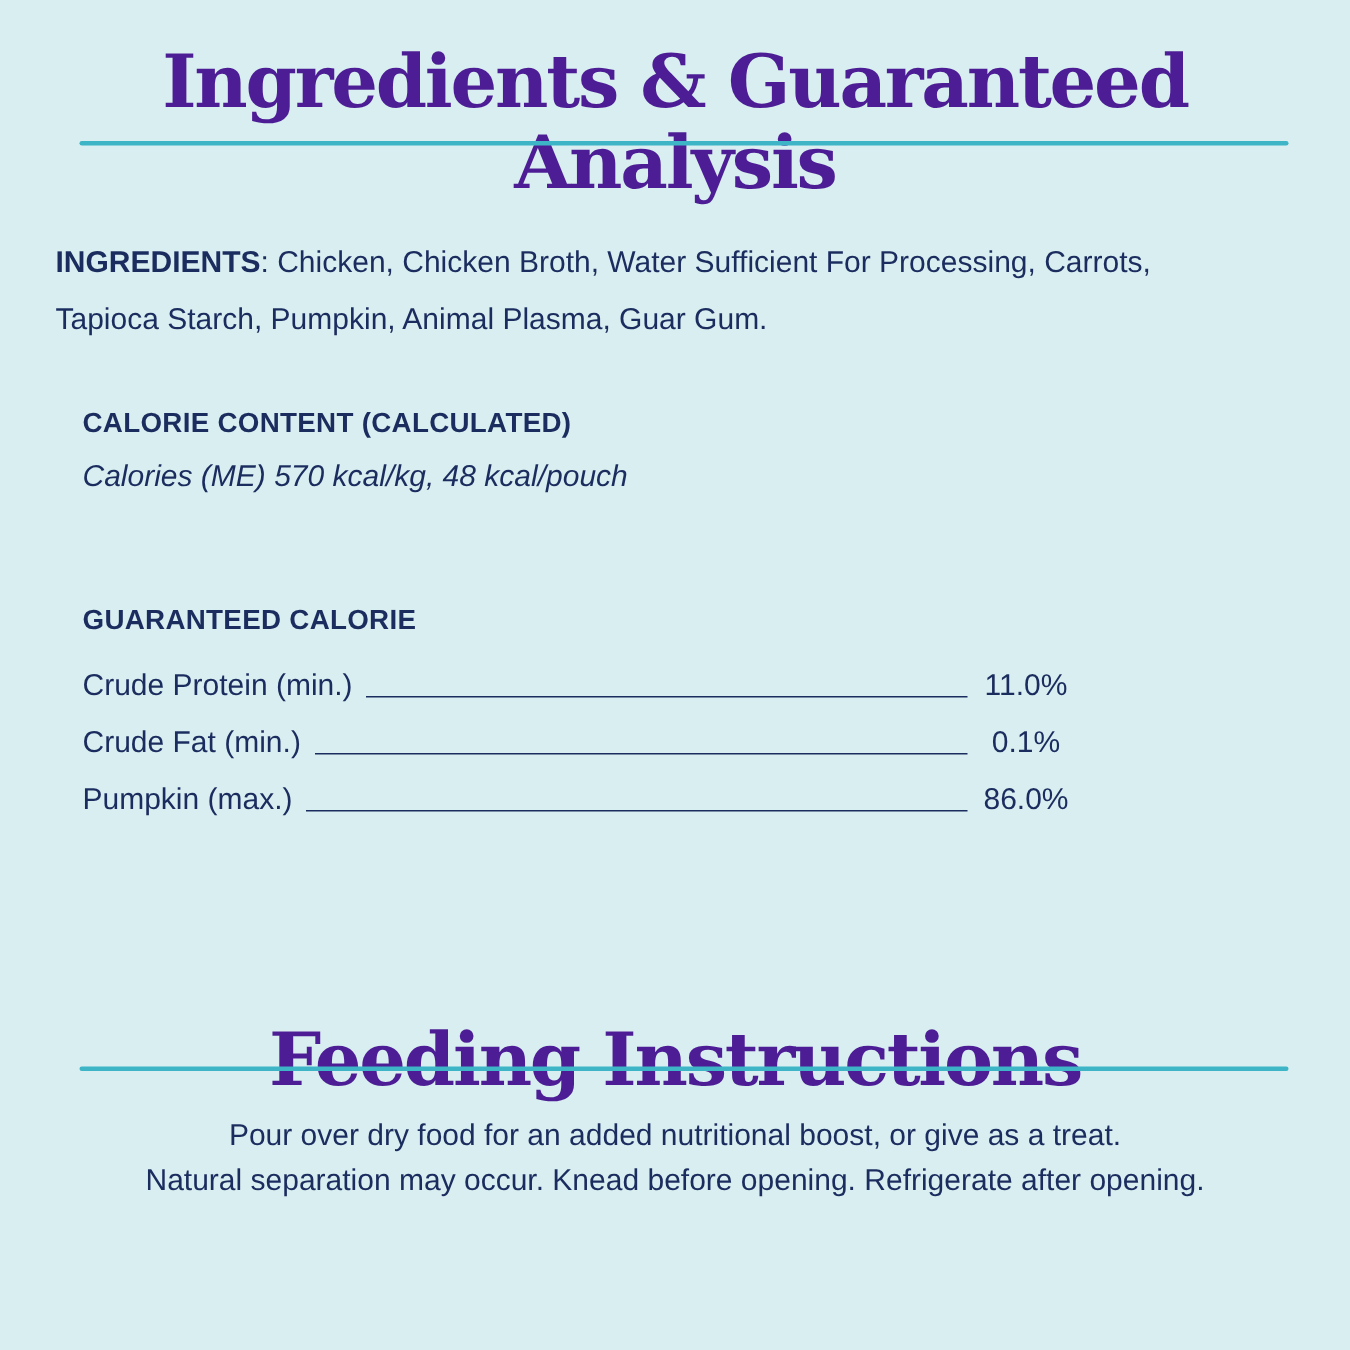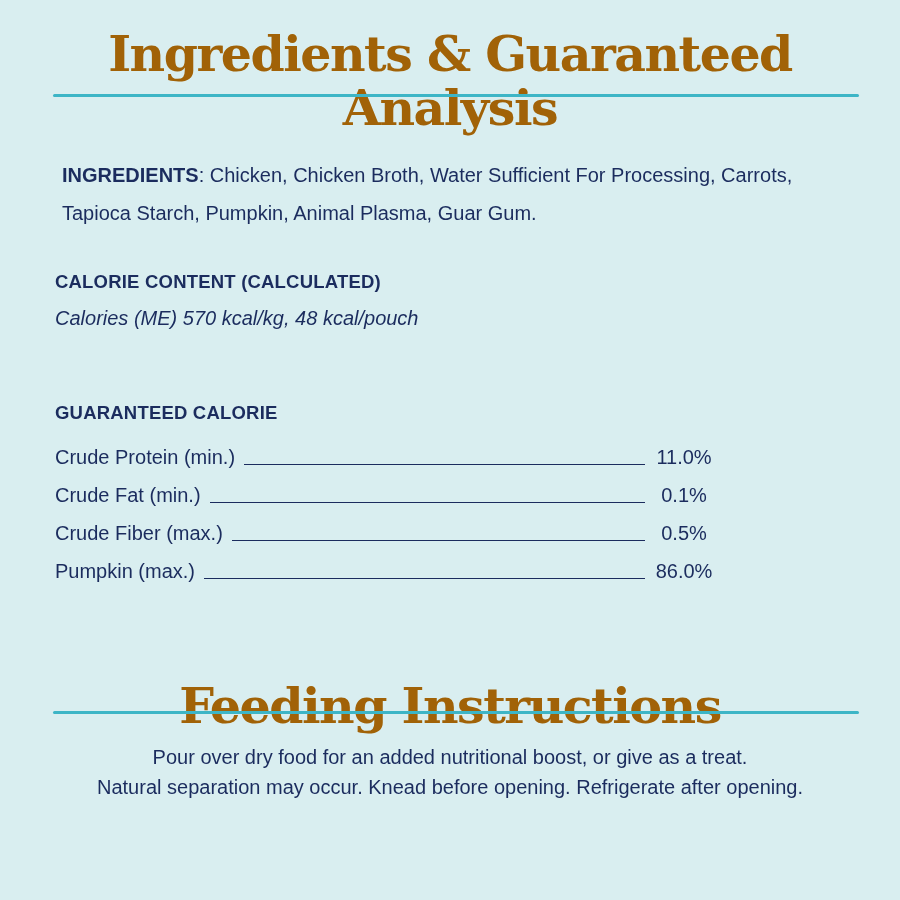--- a/index.html
+++ b/index.html
@@ -14,40 +14,40 @@
   }
   .serif-title {
     position: absolute;
     left: 0;
     width: 100%;
     text-align: center;
     font-family: "DejaVu Serif", serif;
     font-weight: 700;
     font-size: 49px;
     letter-spacing: -1.5px;
-    color: #a16207;
+    color: #4c1d95;
     line-height: 1.1;
     margin: 0;
   }
   .title-main { top: 28px; }
   .title-feeding { top: 680px; }
   .rule {
     position: absolute;
     left: 53px;
     width: 806px;
     height: 3px;
     background: #3db5c6;
     border-radius: 2px;
   }
   .rule-top { top: 94px; }
   .rule-feeding { top: 711px; }
   .ingredients-para {
     position: absolute;
     top: 136px;
-    left: 62px;
+    left: 37px;
     width: 775px;
     font-size: 20px;
     line-height: 38px;
   }
   .bold-caps {
     position: absolute;
     left: 55px;
     font-weight: 700;
     font-size: 18.5px;
     letter-spacing: 0.2px;
@@ -122,25 +122,20 @@
       <span class="ga-leader"></span>
       <span class="ga-value">11.0%</span>
     </div>
 
     <div class="ga-row">
       <span class="ga-label">Crude Fat (min.)</span>
       <span class="ga-leader"></span>
       <span class="ga-value">0.1%</span>
     </div>
 
-    <div class="ga-row">
-      <span class="ga-label">Crude Fiber (max.)</span>
-      <span class="ga-leader"></span>
-      <span class="ga-value">0.5%</span>
-    </div>
 
     <div class="ga-row">
       <span class="ga-label">Pumpkin (max.)</span>
       <span class="ga-leader"></span>
       <span class="ga-value">86.0%</span>
     </div>
 
   </div>
 
   <h1 class="serif-title title-feeding">Feeding Instructions</h1>

